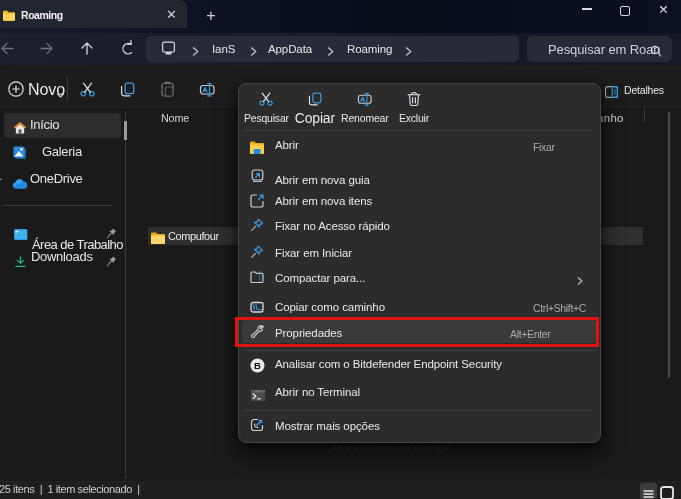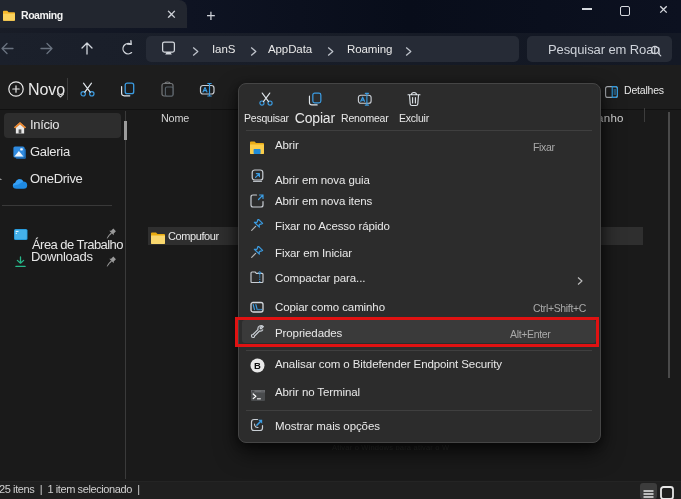--- a/index.html
+++ b/index.html
@@ -116,21 +116,21 @@
   <rect x="5" y="8" width="3" height="4.5" fill="#555"></rect>
 </svg></div>
 <div class="abs sbt" style="left:30px;top:117.5px">Início</div>
 
 <div class="abs" style="left:13px;top:146px"><svg width="14" height="14" viewBox="0 0 14 14">
   <rect x="2.6" y="2.6" width="10.4" height="10.4" rx="1.6" fill="#1c5f9e"></rect>
   <rect x="0.4" y="0.4" width="11.2" height="11.2" rx="1.6" fill="#2e8ae0"></rect>
   <rect x="7.2" y="2.3" width="2.6" height="2.1" rx="0.6" fill="#eef5fc"></rect>
   <path d="M1.4 10.6 L5.9 5.1 L10.4 10.6 Z" fill="#eef5fc"></path>
 </svg></div>
-<div class="abs sbt" style="left:30px;top:144.5px">Galeria</div>
+<div class="abs sbt" style="left:42px;top:144.5px">Galeria</div>
 
 <div class="abs" style="left:12px;top:175px"><svg width="16" height="11" viewBox="0 0 16 11">
   <path d="M4.6 10.8 Q0.8 10.8 0.8 7.8 Q0.8 5.2 3.4 4.8 Q4.3 1.2 7.6 1.2 Q10.3 1.2 11.3 3.6 Q15.2 3.8 15.2 7.3 Q15.2 10.8 11.6 10.8 Z" fill="#1e8ae3"></path>
   <path d="M0.8 7.8 Q0.8 5.2 3.4 4.8 Q4.3 1.2 7.6 1.2 Q10.3 1.2 11.3 3.6 L6.2 6.4 Z" fill="#36a0f5"></path>
 </svg></div>
 <div class="abs sbt" style="left:30px;top:171.5px">OneDrive</div>
 
 <div class="abs" style="left:2px;top:205px;width:110px;height:1px;background:#393939"></div>
 
 <div class="abs" style="left:14px;top:227px"><svg width="14" height="12" viewBox="0 0 14 12">

